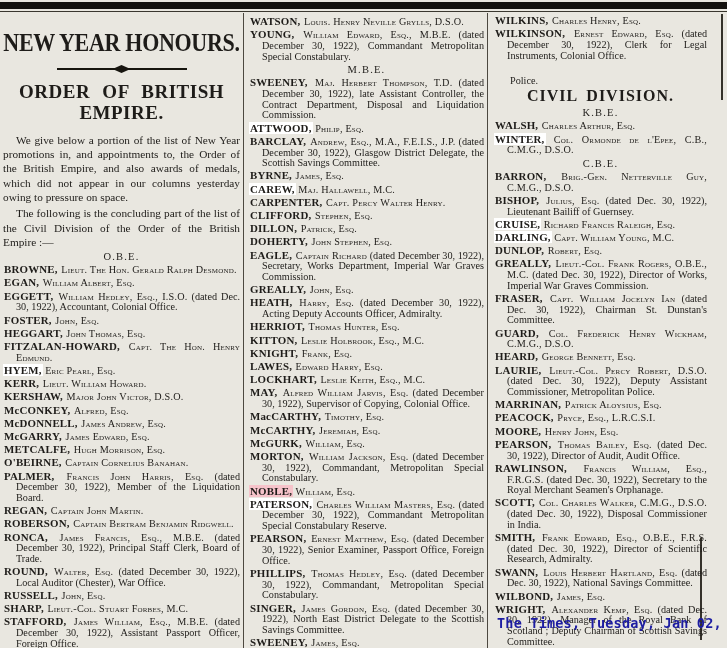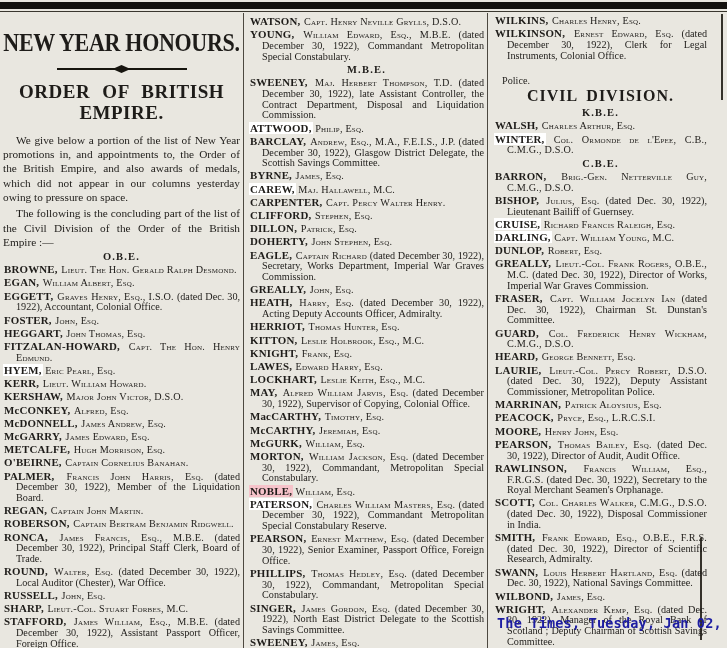--- a/index.html
+++ b/index.html
@@ -30,32 +30,32 @@
   .ornament .line{position:absolute;top:5px;left:0;width:100%;height:1.5px;background:#17150f;}
   .ornament .diamond{
     position:absolute;top:2px;left:50%;margin-left:-9px;width:18px;height:8px;background:#17150f;
     clip-path:polygon(0 50%,50% 0,100% 50%,50% 100%);
   }
   .subhead{
     text-align:center;font-weight:700;font-size:19px;line-height:1.12;
     letter-spacing:0.5px;word-spacing:7px;margin:7px 2px 9px 2px;
   }
   .intro{font-size:11.3px;line-height:1.27;text-align:justify;text-indent:13px;margin:0 0 2px 0;}
-  .section-label{text-align:center;font-weight:700;font-size:10.5px;letter-spacing:1.2px;margin:2px 0 2px 0;}
+  .section-label{text-align:center;font-weight:400;font-size:10.5px;letter-spacing:1.2px;margin:2px 0 2px 0;}
   .entry{
     font-size:10.2px;line-height:1.05;margin:0 0 1.5px 0;
     padding-left:13px;text-indent:-13px;text-align:justify;
   }
   .nm{font-weight:700;font-size:10.9px;letter-spacing:0.2px;padding:0 1px;}
   .sc{font-variant:small-caps;letter-spacing:0.2px;}
   .rm{}
   .h-y{background:#ffffff;}
   .h-p{background:#f6c3ca;}
 
-  .fragment{font-size:10.2px;margin:14px 0 1px 8px;}
+  .fragment{font-size:10.2px;margin:14px 0 1px 16px;}
   .division-head{
     text-align:center;font-weight:700;font-size:16px;letter-spacing:1px;word-spacing:4px;margin:1px 0 0 0;
   }
   .caption{
     position:absolute;left:497px;top:615px;
     font-family:"DejaVu Sans Mono","Liberation Mono",monospace;
     font-weight:700;font-size:13.5px;letter-spacing:0.2px;color:#1d1da2;white-space:nowrap;
   }
   .gap-sm{height:3px;}
 </style>
@@ -76,21 +76,21 @@
       <div class="diamond"></div>
     </div>
     <div class="subhead">ORDER OF BRITISH EMPIRE.</div>
     <p class="intro">We give below a portion of the list of New Year promotions in, and appointments to, the Order of the British Empire, and also awards of medals, which did not appear in our columns yesterday owing to pressure on space.</p>
     <p class="intro">The following is the concluding part of the list of the Civil Division of the Order of the British Empire :—</p>
     <div class="section-label">O.B.E.</div>
     <div>
 
     <p class="entry"><span class="nm">BROWNE,</span> <span class="sc">Lieut. The Hon. Gerald Ralph Desmond.</span> </p>
         <p class="entry"><span class="nm">EGAN,</span> <span class="sc">William Albert, Esq.</span> </p>
-        <p class="entry"><span class="nm">EGGETT,</span> <span class="sc">Graves Henry, Esq., I.S.O.</span> <span class="rm">(dated Dec. 30, 1922), Accountant, Colonial Office.</span></p>
+        <p class="entry"><span class="nm">EGGETT,</span> <span class="sc">William Hedley, Esq., I.S.O.</span> <span class="rm">(dated Dec. 30, 1922), Accountant, Colonial Office.</span></p>
         <p class="entry"><span class="nm">FOSTER,</span> <span class="sc">John, Esq.</span> </p>
         <p class="entry"><span class="nm">HEGGART,</span> <span class="sc">John Thomas, Esq.</span> </p>
         <p class="entry"><span class="nm">FITZALAN-HOWARD,</span> <span class="sc">Capt. The Hon. Henry Edmund.</span> </p>
         <p class="entry"><span class="nm h-y">HYEM,</span> <span class="sc">Eric Pearl, Esq.</span> </p>
         <p class="entry"><span class="nm">KERR,</span> <span class="sc">Lieut. William Howard.</span> </p>
         <p class="entry"><span class="nm">KERSHAW,</span> <span class="sc">Major John Victor, D.S.O.</span> </p>
         <p class="entry"><span class="nm">McCONKEY,</span> <span class="sc">Alfred, Esq.</span> </p>
         <p class="entry"><span class="nm">McDONNELL,</span> <span class="sc">James Andrew, Esq.</span> </p>
         <p class="entry"><span class="nm">McGARRY,</span> <span class="sc">James Edward, Esq.</span> </p>
         <p class="entry"><span class="nm">METCALFE,</span> <span class="sc">Hugh Morrison, Esq.</span> </p>
@@ -105,21 +105,21 @@
         <p class="entry"><span class="nm">STAFFORD,</span> <span class="sc">James William, Esq., M.B.E.</span> <span class="rm">(dated December 30, 1922), Assistant Passport Officer, Foreign Office.</span></p>
       </div>
   </div>
 
   <div class="col-rule"></div>
 
   <div class="col col2">
     <div class="gap-sm"></div>
     <div>
 
-    <p class="entry"><span class="nm">WATSON,</span> <span class="sc">Capt. Henry Neville Grylls, D.S.O.</span> </p>
+    <p class="entry"><span class="nm">WATSON,</span> <span class="sc">Louis. Henry Neville Grylls, D.S.O.</span> </p>
         <p class="entry"><span class="nm">YOUNG,</span> <span class="sc">William Edward, Esq., M.B.E.</span> <span class="rm">(dated December 30, 1922), Commandant Metropolitan Special Constabulary.</span></p>
       </div>
     <div class="section-label">M.B.E.</div>
     <div>
 
     <p class="entry"><span class="nm">SWEENEY,</span> <span class="sc">Maj. Herbert Thompson, T.D.</span> <span class="rm">(dated December 30, 1922), late Assistant Controller, the Contract Department, Disposal and Liquidation Commission.</span></p>
         <p class="entry"><span class="nm h-y">ATTWOOD,</span> <span class="sc">Philip, Esq.</span> </p>
         <p class="entry"><span class="nm">BARCLAY,</span> <span class="sc">Andrew, Esq., M.A., F.E.I.S., J.P.</span> <span class="rm">(dated December 30, 1922), Glasgow District Delegate, the Scottish Savings Committee.</span></p>
         <p class="entry"><span class="nm">BYRNE,</span> <span class="sc">James, Esq.</span> </p>
         <p class="entry"><span class="nm h-y">CAREW,</span> <span class="sc">Maj. Hallawell, M.C.</span> </p>

